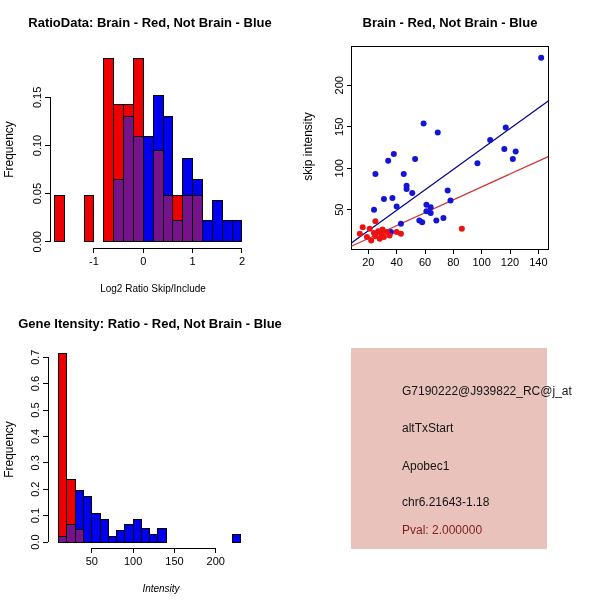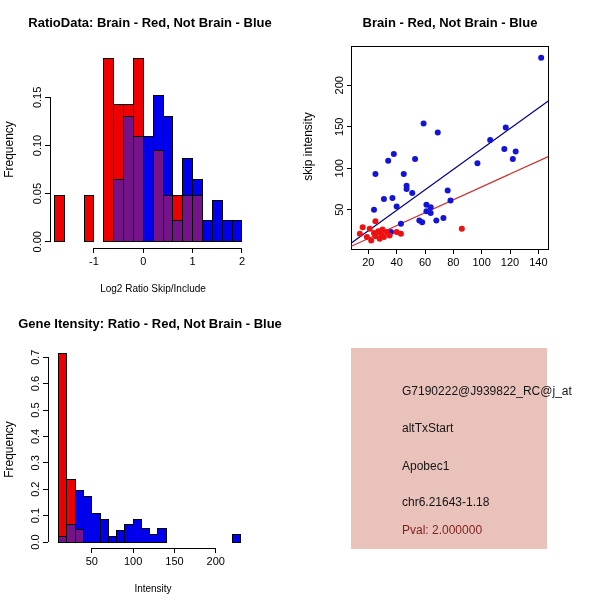--- a/index.html
+++ b/index.html
@@ -184,21 +184,21 @@
 
   <div class="ptitle" style="left:0px;top:15px;width:300px;">RatioData: Brain - Red, Not Brain - Blue</div>
   <div class="vlabel" style="left:-51px;top:142px;width:120px;height:15px;line-height:15px;">Frequency</div>
   <div class="alabel" style="left:43px;top:283px;width:220px;">Log2 Ratio Skip/Include</div>
 
   <div class="ptitle" style="left:300px;top:15px;width:300px;">Brain - Red, Not Brain - Blue</div>
   <div class="vlabel" style="left:248px;top:139px;width:120px;height:15px;line-height:15px;">skip intensity</div>
 
   <div class="ptitle" style="left:0px;top:316px;width:300px;">Gene Itensity: Ratio - Red, Not Brain - Blue</div>
   <div class="vlabel" style="left:-51px;top:442px;width:120px;height:15px;line-height:15px;">Frequency</div>
-  <div class="alabel" style="left:43px;top:583px;width:220px;">Intensity</div>
+  <div class="alabel" style="left:51px;top:583px;width:220px;font-style:italic;">Intensity</div>
 
   <div class="info-panel" id="info-panel" style="background: rgb(233, 195, 187);">
     <div class="info-line" style="top:36px;">G7190222@J939822_RC@j_at</div>
     <div class="info-line" style="top:73px;">altTxStart</div>
     <div class="info-line" style="top:111px;">Apobec1</div>
     <div class="info-line" style="top:147px;">chr6.21643-1.18</div>
     <div class="info-line" id="pval-line" style="top: 175px; color: #7f1d1d;">Pval: 2.000000</div>
   </div>
 
 </div>

